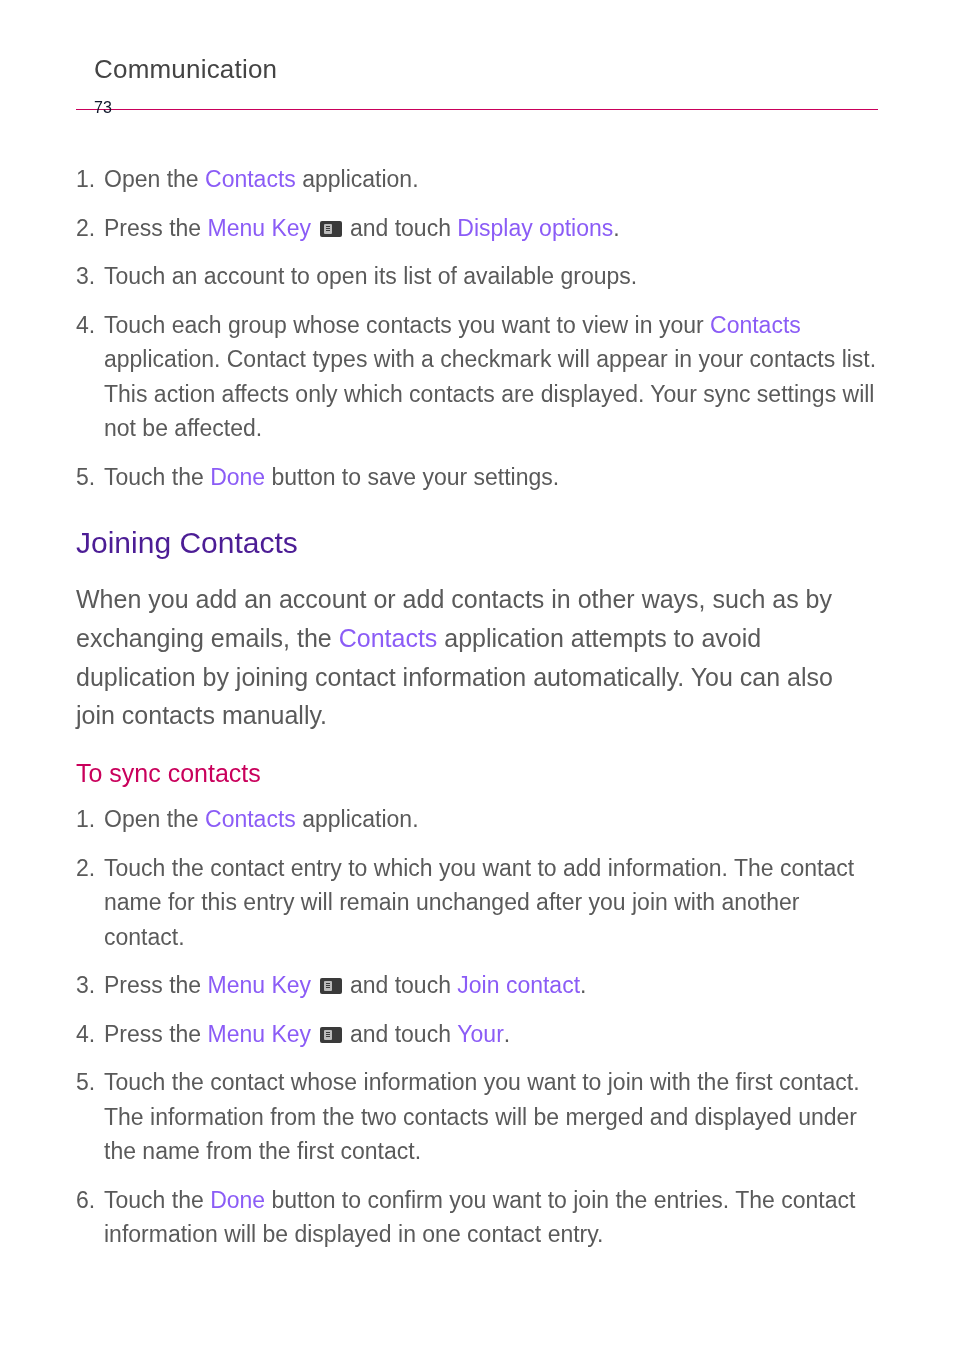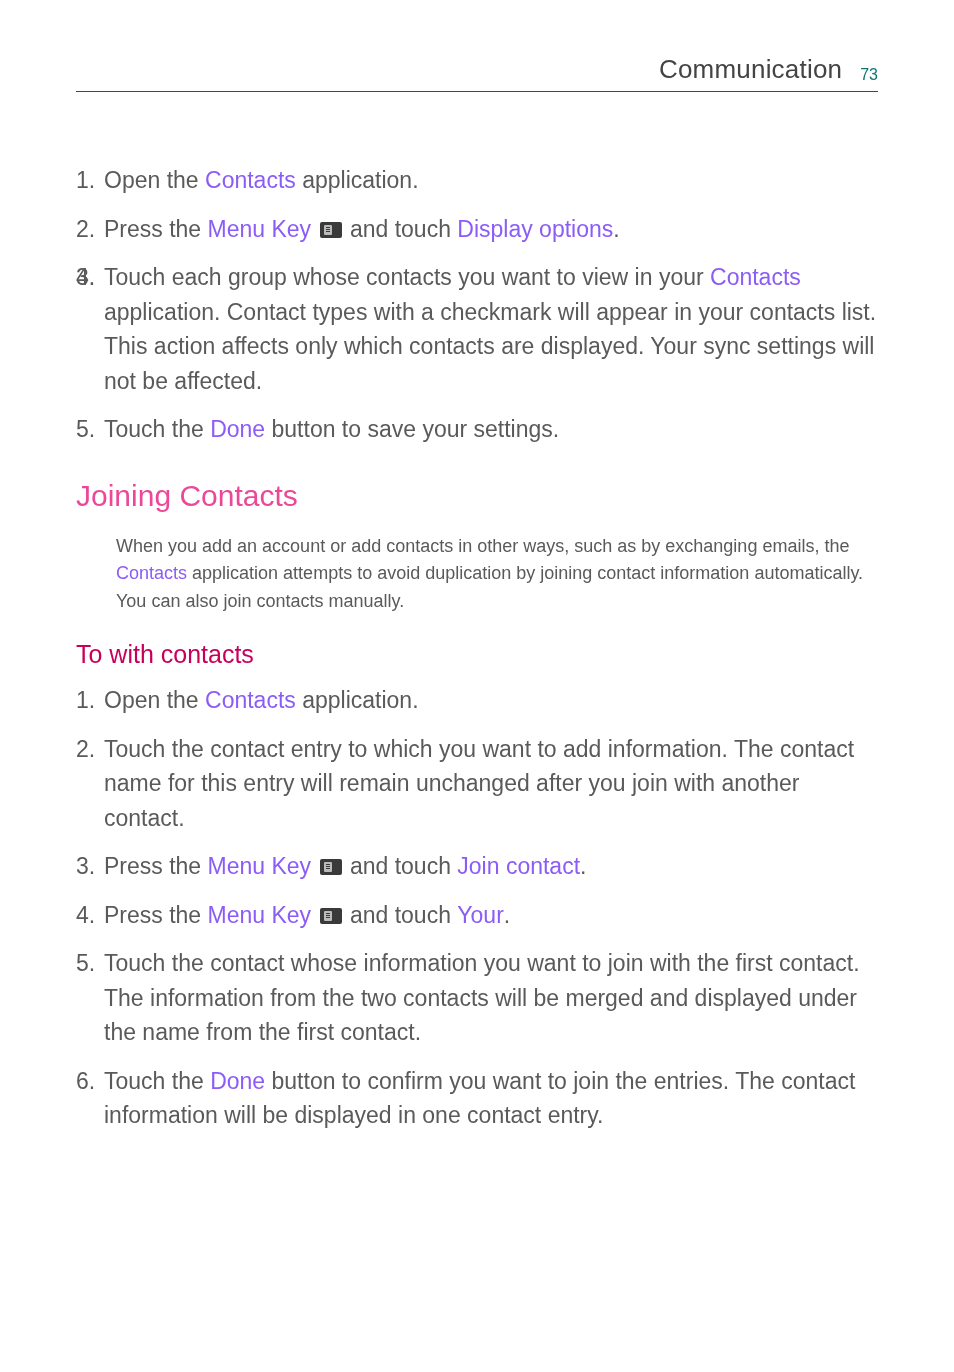--- a/index.html
+++ b/index.html
@@ -18,44 +18,45 @@
     }
     .page {
       padding: 54px 76px 60px 76px;
     }
     .header-row {
       display: flex;
       justify-content: flex-end;
       align-items: baseline;
       border-bottom: 1.5px solid #c9005b;
       padding-bottom: 6px;
-      margin-bottom: 71px;
+      margin-bottom: 52px;
+      flex-direction: column;
     }
     .header-title {
       font-size: 26px;
       font-weight: 300;
       color: #444;
       letter-spacing: 0.2px;
     }
     .page-num {
       font-size: 16px;
-      color: #0f766e;
+      color: #0f172a;
       margin-left: 18px;
       font-weight: 400;
       position: relative;
-      top: 2px;
+      top: 14px;
     }
     .h3 {
       color: #c9005b;
       font-size: 25px;
       font-weight: 400;
       margin-bottom: 14px;
     }
     .h2 {
-      color: #ec4899;
+      color: #4c1d95;
       font-size: 30px;
       font-weight: 500;
       margin-top: 32px;
       margin-bottom: 20px;
     }
     .list {
       list-style: none;
       counter-reset: item;
     }
     .list > li {
@@ -66,25 +67,24 @@
       padding-left: 28px;
       position: relative;
       font-weight: 300;
     }
     .list > li .num {
       position: absolute;
       left: 0;
       top: 0;
     }
     .bodytext {
-      font-size: 18px;
+      font-size: 25px;
       line-height: 1.55;
       margin-bottom: 24px;
       font-weight: 300;
-      margin-left: 40px;
     }
     .bold {
       font-weight: 400;
       color: #8b5cf6;
     }
     .menu-icon {
       display: inline-block;
       width: 22px;
       height: 16px;
       background: #3a3a3a;
@@ -130,38 +130,39 @@
       <span class="num">1.</span>
       <span>Open the </span><span class="bold">Contacts</span><span> application.</span>
     </li>
     <li>
       <span class="num">2.</span>
       <span>Press the </span><span class="bold">Menu Key</span>
       <span class="menu-icon"></span><span> and touch </span><span class="bold">Display options</span><span>.</span>
     </li>
     <li>
       <span class="num">3.</span>
+      <span>Touch an account to open its list of available groups.</span>
     </li>
     <li>
       <span class="num">4.</span>
       <span>Touch each group whose contacts you want to view in your </span><span class="bold">Contacts</span><span> application. Contact types with a checkmark will appear in your contacts list. This action affects only which contacts are displayed. Your sync settings will not be affected.</span>
     </li>
     <li>
       <span class="num">5.</span>
       <span>Touch the </span><span class="bold">Done</span><span> button to save your settings.</span>
     </li>
   </ol>
 
   <div class="h2">Joining Contacts</div>
 
   <p class="bodytext">
     <span>When you add an account or add contacts in other ways, such as by exchanging emails, the </span><span class="bold">Contacts</span><span> application attempts to avoid duplication by joining contact information automatically. You can also join contacts manually.</span>
   </p>
 
-  <div class="h3">To with contacts</div>
+  <div class="h3">To sync contacts</div>
 
   <ol class="list">
     <li>
       <span class="num">1.</span>
       <span>Open the </span><span class="bold">Contacts</span><span> application.</span>
     </li>
     <li>
       <span class="num">2.</span>
       <span>Touch the contact entry to which you want to add information. The contact name for this entry will remain unchanged after you join with another contact.</span>
     </li>

